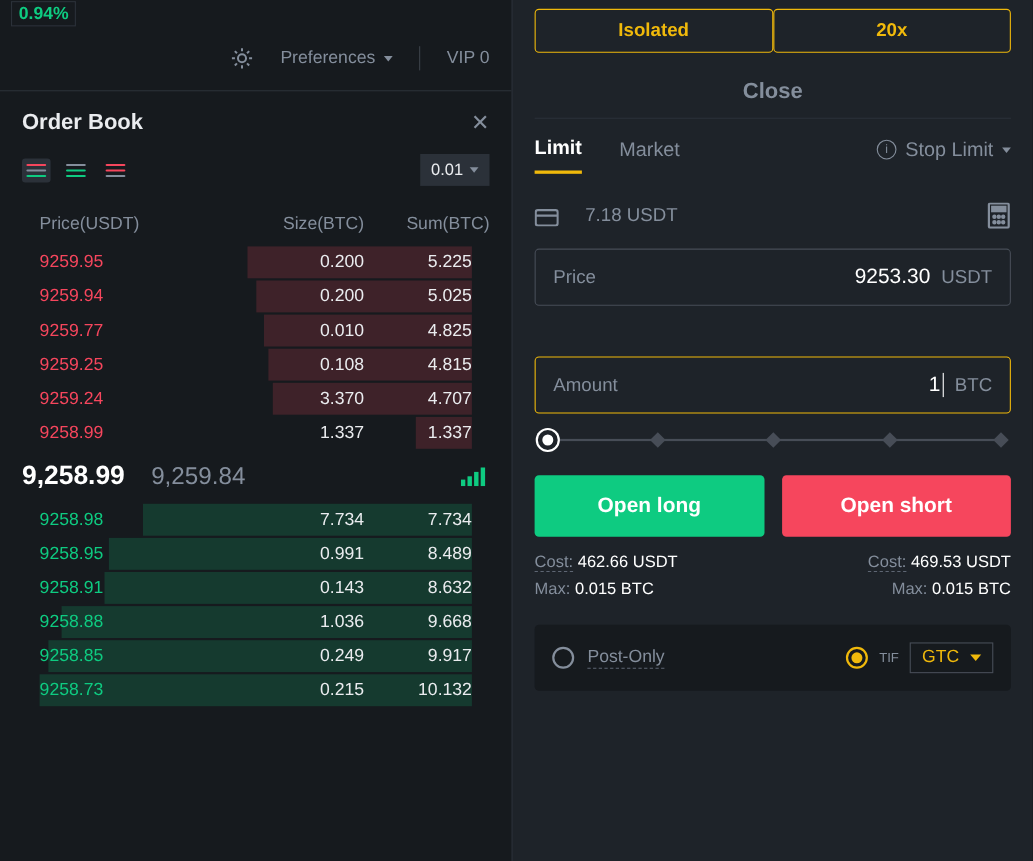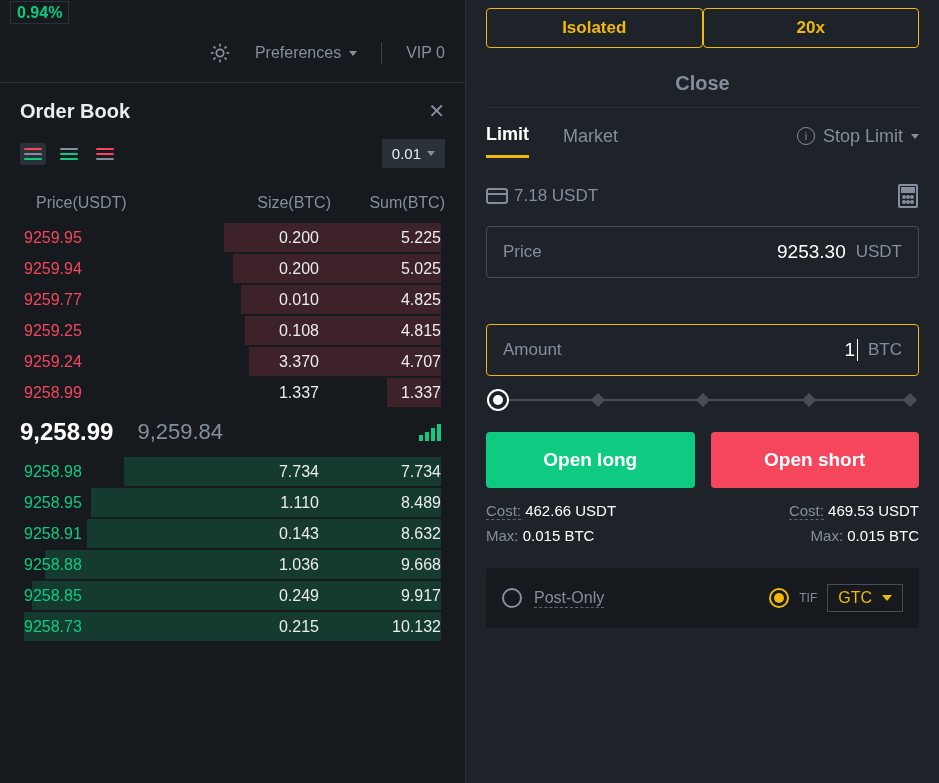--- a/index.html
+++ b/index.html
@@ -101,21 +101,21 @@
 }
 .ob-head {
   display: flex;
   padding: 14px 20px 10px 36px;
   color: #848e9c;
   font-size: 16px;
 }
 .col-price { width: 150px; text-align: left; }
 .col-size { width: 145px; text-align: right; }
 .col-sum { flex: 1; text-align: right; }
-.ob-rows { padding: 0 24px; }
+.ob-rows { padding: 0 36px; }
 .ob-row {
   display: flex;
   height: 31px;
   align-items: center;
   font-size: 16px;
   position: relative;
   font-variant-numeric: tabular-nums;
 }
 .ob-row .depth {
   position: absolute;
@@ -186,21 +186,21 @@
 .ordertype.active { color: #fff; font-weight: 700; border-bottom: 3px solid #f0b90b; }
 .stop-limit { margin-left: auto; display: flex; align-items: center; gap: 8px; }
 .balance-row {
   display: flex;
   align-items: center;
   justify-content: space-between;
   padding: 16px 0 18px 0;
   color: #848e9c;
   font-size: 17px;
 }
-.balance-row .left { display: flex; align-items: flex-start; gap: 6px; }
+.balance-row .left { display: flex; align-items: flex-end; gap: 24px; }
 .field {
   border: 1px solid #474d57;
   border-radius: 4px;
   height: 52px;
   display: flex;
   align-items: center;
   padding: 0 16px;
   margin-bottom: 16px;
 }
 .field.active { border-color: #f0b90b; margin-top: 46px; }
@@ -439,21 +439,21 @@
   <div class="ob-rows" id="bids">
       <div class="ob-row bid">
         <div class="depth" style="width:76%"></div>
         <span class="col-price">9258.98</span>
         <span class="col-size">7.734</span>
         <span class="col-sum">7.734</span>
       </div>
       <div class="ob-row bid">
         <div class="depth" style="width:84%"></div>
         <span class="col-price">9258.95</span>
-        <span class="col-size">1.110</span>
+        <span class="col-size">0.991</span>
         <span class="col-sum">8.489</span>
       </div>
       <div class="ob-row bid">
         <div class="depth" style="width:85%"></div>
         <span class="col-price">9258.91</span>
         <span class="col-size">0.143</span>
         <span class="col-sum">8.632</span>
       </div>
       <div class="ob-row bid">
         <div class="depth" style="width:95%"></div>

